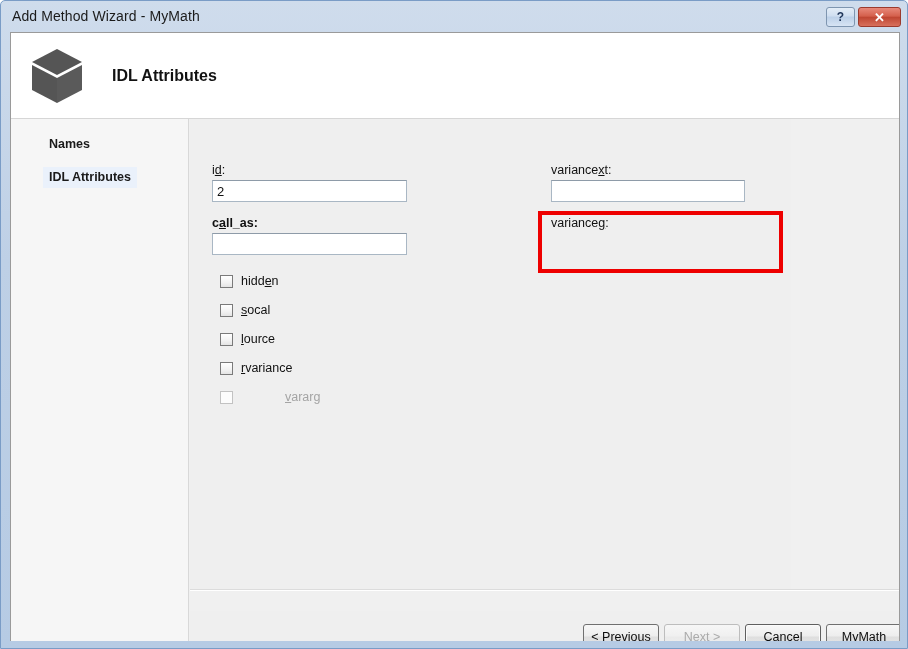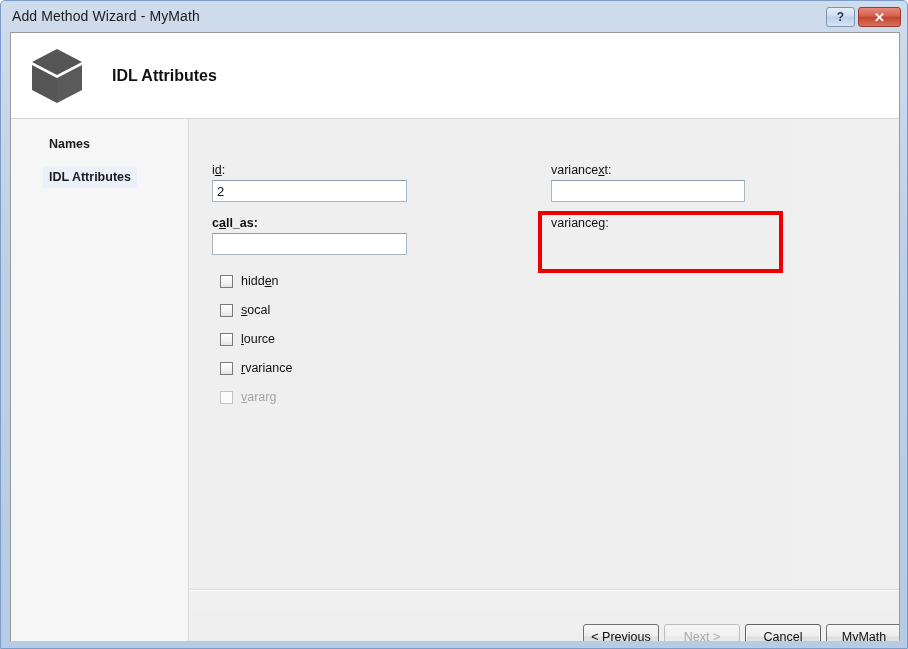--- a/index.html
+++ b/index.html
@@ -303,21 +303,21 @@
         <span><span></span><u>s</u><span>ocal</span></span>
       </div>
       <div class="checkrow" style="left:22px; top:213px;">
         <span class="box"></span>
         <span><span></span><u>l</u><span>ource</span></span>
       </div>
       <div class="checkrow" style="left:22px; top:242px;">
         <span class="box"></span>
         <span><span></span><u>r</u><span>variance</span></span>
       </div>
-      <div class="checkrow disabled" style="left:22px; top:271px;">
+      <div class="checkrow disabled" style="left:22px; top:271px;gap:44px;">
         <span class="box"></span>
         <span><span></span><u>v</u><span>ararg</span></span>
       </div>
 
       <div class="field-label" style="left:361px; top:44px;"><span>variance</span><u>x</u><span>t:</span></div>
       <input class="textbox" style="left: 361px; top: 61px; width: 194px; height: 22px;" type="text" value="">
 
       <div class="field-label" style="left:361px; top:97px;"><span>variance</span><u>g</u><span>:</span></div>
 
       <div class="annotation" style="left:348px; top:92px; width:245px; height:62px;"></div>

